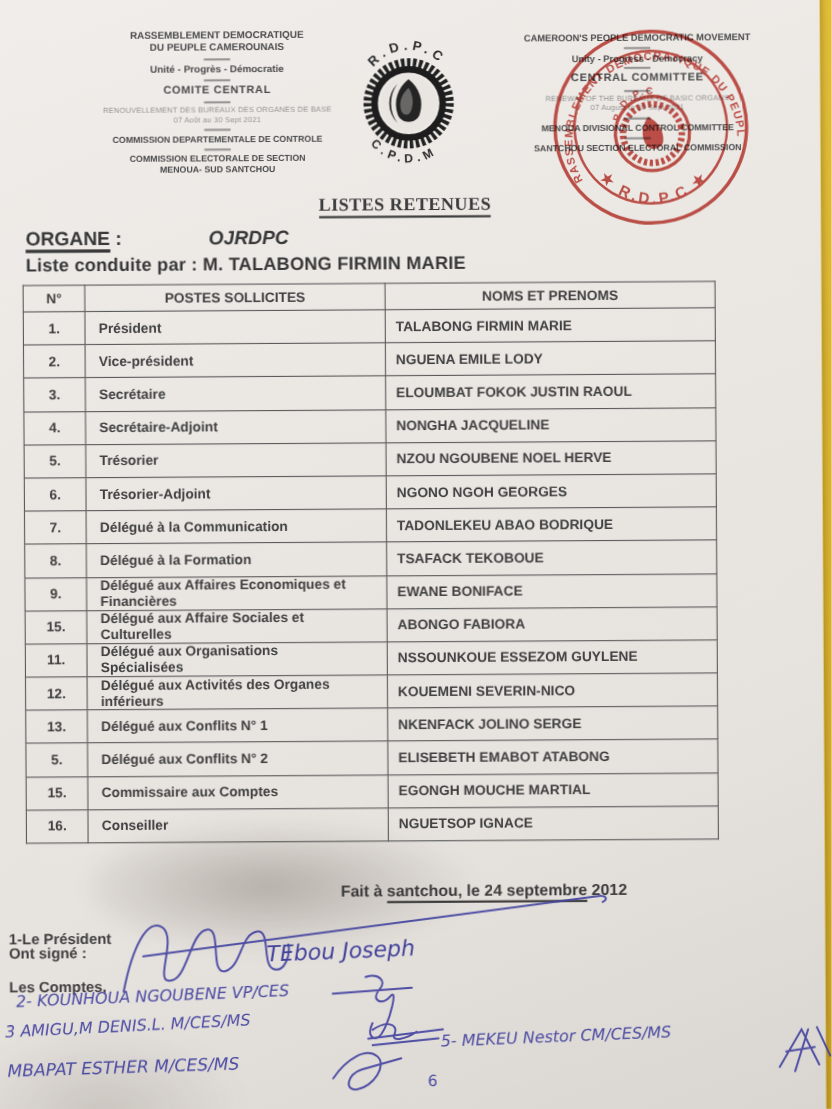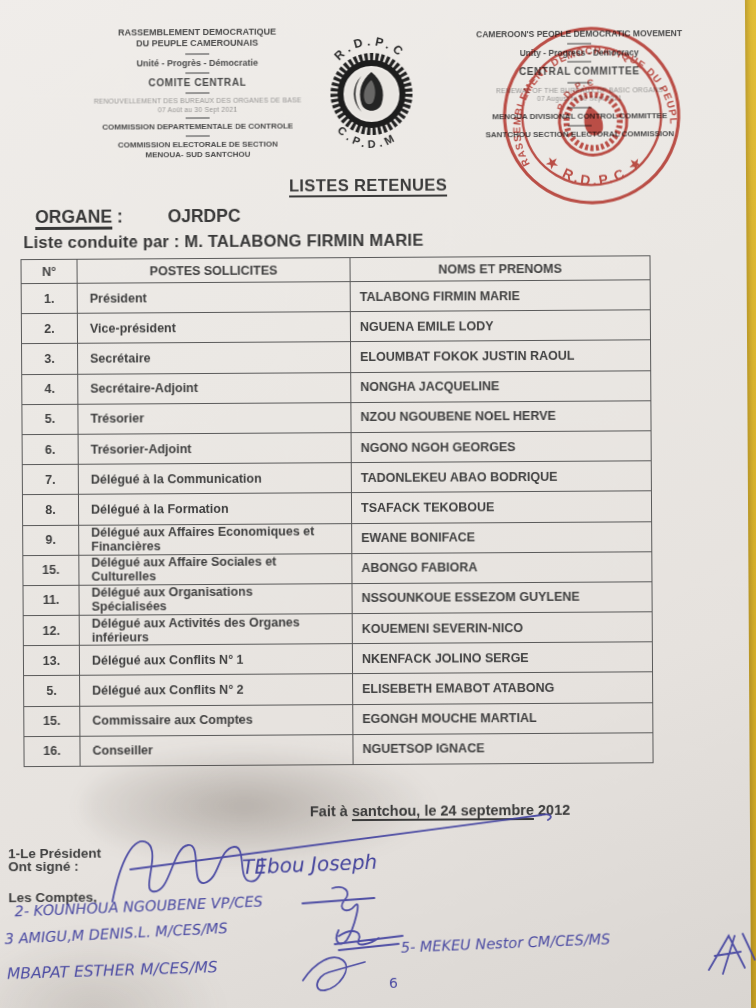--- a/index.html
+++ b/index.html
@@ -25,24 +25,24 @@
   .tiny{font-size:6.8px;opacity:.55;filter:blur(.35px);letter-spacing:.2px;}
   .committee{font-size:10px;letter-spacing:.6px;}
   .sub{font-size:8px;}
   
   .logo{left:318px;top:16px;width:112px;height:142px;}
   .stamp{left:500px;top:24px;width:188px;height:186px;transform:rotate(-14deg);
          opacity:.88;mix-blend-mode:multiply;}
   
   .doc-title{left:0;top:176px;width:740px;text-align:center;font-size:16.5px;font-weight:bold;
              letter-spacing:.4px;color:#3a3a3a;}
-  .doc-title span{border-bottom:2.5px solid #3a3a3a;padding-bottom:1px;}
+  .doc-title span{border-bottom:2.5px solid #3a3a3a;padding-bottom:1px;font-family:Liberation Serif, serif;}
   .organe{left:25px;top:205px;font-size:17.5px;font-weight:bold;color:#383838;}
-  .organe .u{border-bottom:3px solid #383838;margin-left:12px;}
-  .organe .val{margin-left:40px;}
+  .organe .u{border-bottom:3px solid #383838;}
+  .organe .val{margin-left:74px;font-style:italic;}
   .liste{left:25px;top:231px;font-size:16.5px;font-weight:bold;color:#383838;letter-spacing:.2px;}
   
   table.main{position:absolute;left:22px;top:257px;width:629px;border-collapse:collapse;
              table-layout:fixed;font-size:12.5px;font-weight:bold;color:#404040;}
   table.main col.c-num{width:56px;}
   table.main col.c-poste{width:273px;}
   table.main col.c-nom{width:300px;}
   table.main th,table.main td{border:1.4px solid #5a5a5a;padding:0;vertical-align:middle;}
   table.main th{height:23px;text-align:center;font-size:12.5px;}
   table.main td{height:29.2px;white-space:pre-line;line-height:1.12;}

